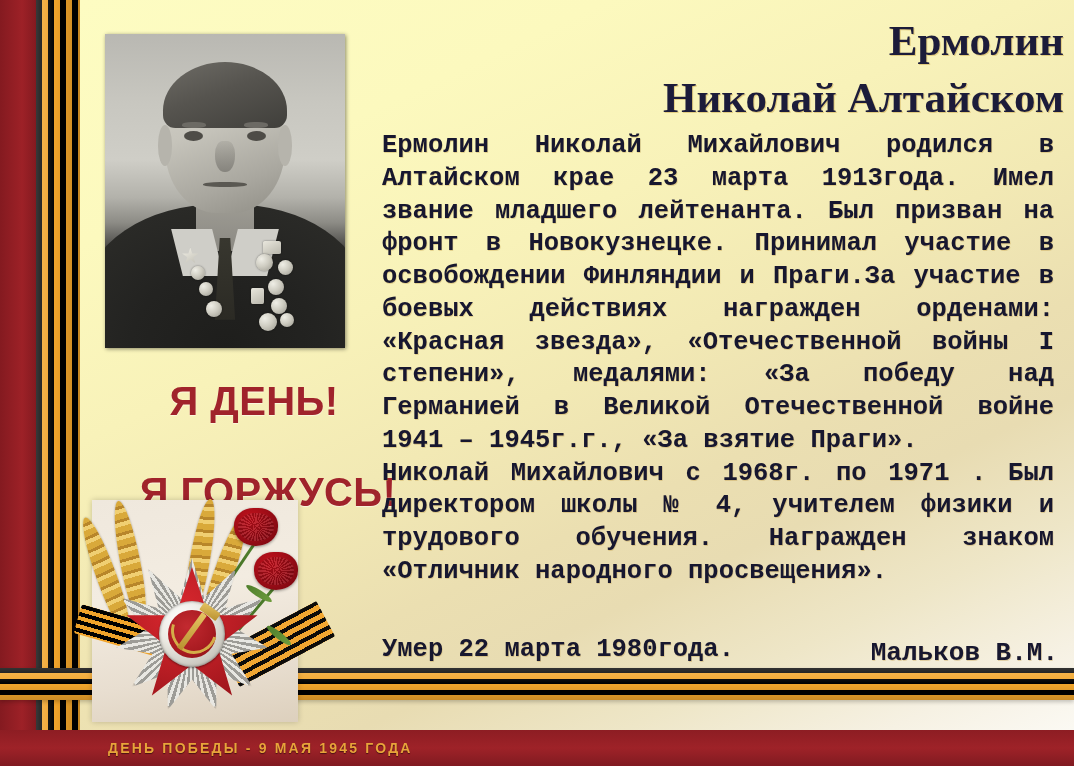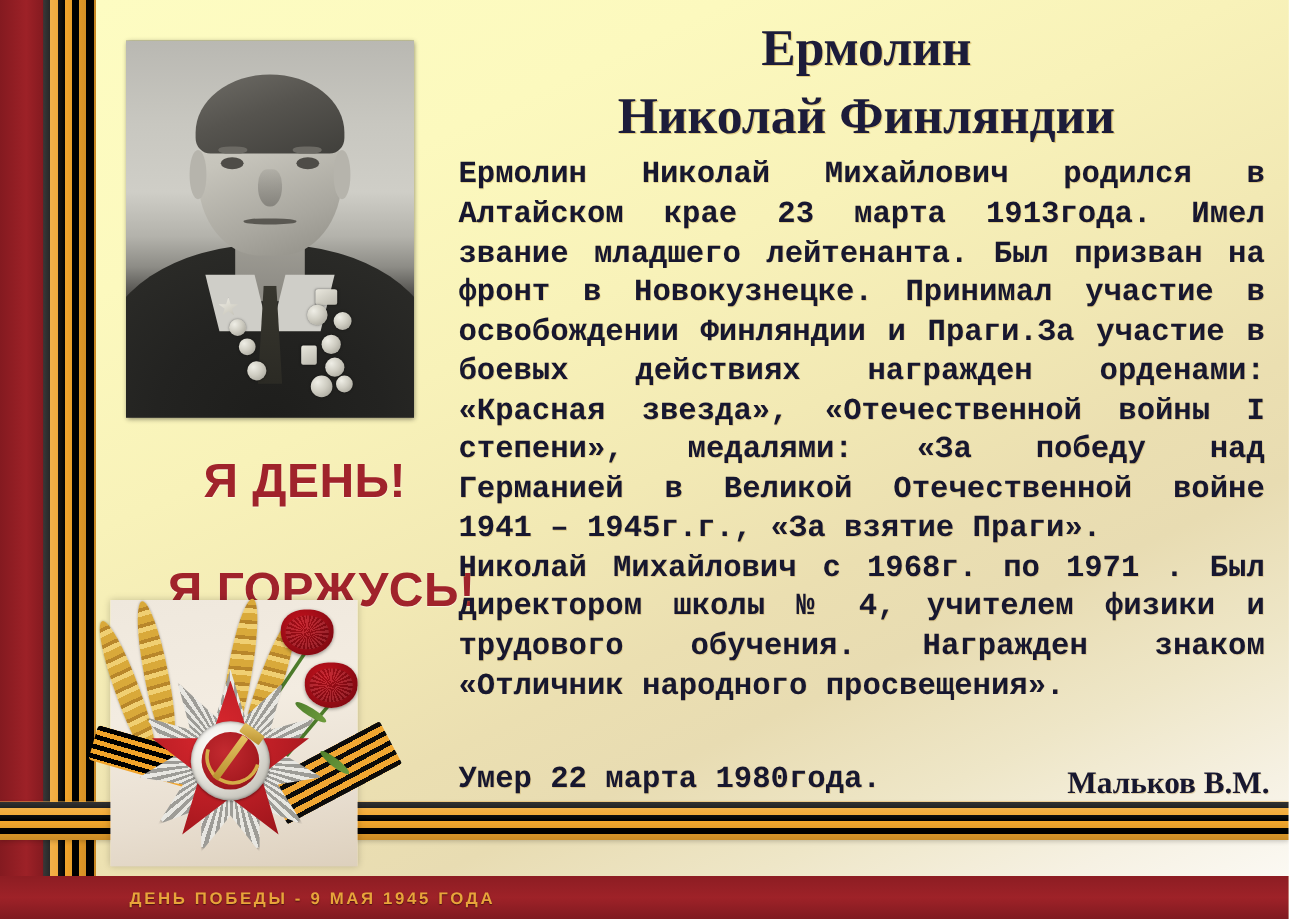--- a/index.html
+++ b/index.html
@@ -383,21 +383,21 @@
     color: #e8a43a;
     text-shadow: 0 1px 1px rgba(0,0,0,.5);
     white-space: nowrap;
   }
 
   
   .title {
     position: absolute;
     left: 380px; top: 12px;
     width: 684px;
-    text-align: center;
+    text-align: right;
     font-family: "Liberation Serif", serif;
     font-weight: 700;
     color: #1c1c3a;
     font-size: 43px;
     line-height: 1.33;
     text-shadow: 1px 1px 0 rgba(200,160,60,.45);
   }
 
   
   .body-text {
@@ -414,21 +414,21 @@
   }
   .body-text p { margin: 0; }
   .body-text p.noj { text-align: left; margin-top: 45px; }
   .body-text p:last-of-type { text-align: left; }
 
   .signature {
     position: absolute;
     left: 382px; top: 638px;
     width: 676px;
     text-align: right;
-    font-family: Liberation Serif, serif;
+    font-family: Liberation Mono, monospace;
     font-weight: 700;
     font-size: 26px;
     color: #17172f;
     text-shadow: .6px .6px 0 rgba(190,150,60,.35);
   }
 </style>
 </head>
 <body>
 
 <div id="card">
@@ -537,21 +537,21 @@
       <div class="sickle"></div>
       <div class="hammer"></div>
       <div class="hammer-head"></div>
     </div>
   </div>
 
   <div class="victory-caption">ДЕНЬ ПОБЕДЫ - 9 МАЯ 1945 ГОДА</div>
 
   <div class="title">
     <div>Ермолин</div>
-    <div>Николай Финляндии</div>
+    <div>Николай Алтайском</div>
   </div>
 
   <div class="body-text">
     <p>Ермолин Николай Михайлович родился в Алтайском крае 23 марта 1913года. Имел звание младшего лейтенанта. Был призван на фронт в Новокузнецке. Принимал участие в освобождении Финляндии и Праги.За участие в боевых действиях награжден орденами: «Красная звезда», «Отечественной войны I степени», медалями: «За победу над Германией в Великой Отечественной войне 1941 – 1945г.г., «За взятие Праги».</p>
     <p>Николай Михайлович с 1968г. по 1971 . Был директором школы № 4, учителем физики и трудового обучения. Награжден знаком «Отличник народного просвещения».</p>
     <p class="noj">Умер 22 марта 1980года.</p>
   </div>
 
   <div class="signature">Мальков В.М.</div>
 

